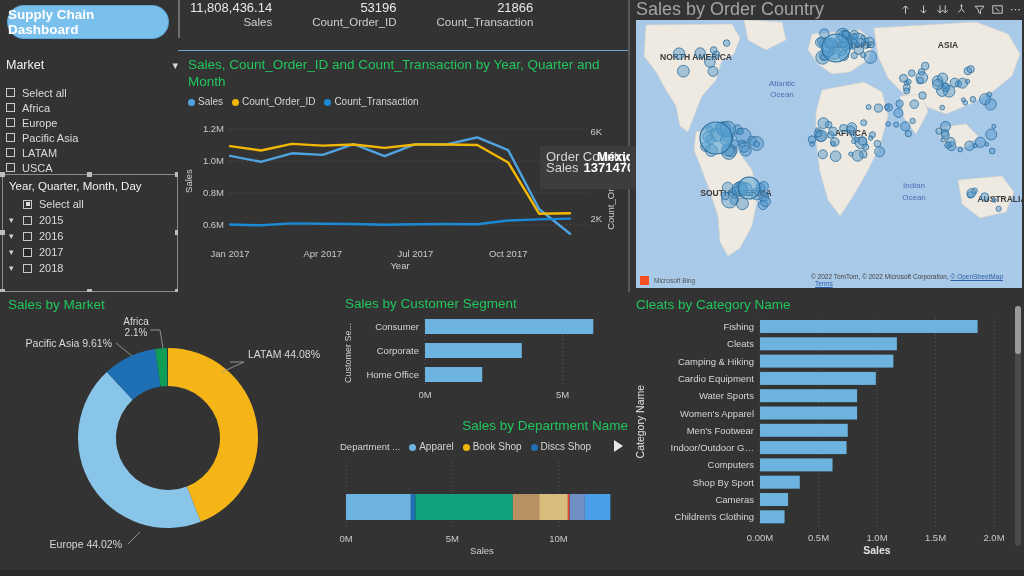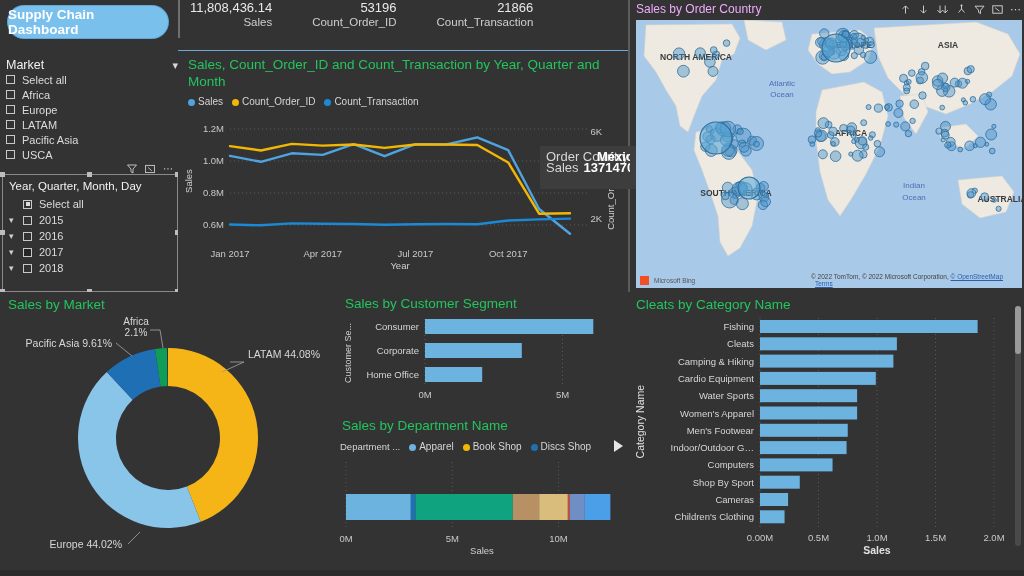--- a/index.html
+++ b/index.html
@@ -11,21 +11,21 @@
     background:#79c0ec;color:#ffffff;font-size:13.5px;font-weight:bold;display:flex;align-items:center;
     justify-content:center;box-shadow:0 0 0 1px #5fa8d8;}
   .kpi-wrap{position:absolute;left:178px;top:0;width:450px;height:42px;display:flex;text-align:right;}
   .kpi-sep{width:2px;height:38px;background:#6f6f6f;margin-right:10px;}
   .kpi{margin-right:40px;}
   .kpi .v{font-size:13px;color:#e9e9e9;line-height:15px;}
   .kpi .l{font-size:11.5px;color:#cfcfcf;line-height:14px;}
 
   
   .slicer-market{position:absolute;left:6px;top:58px;width:172px;}
-  .slicer-head{display:flex;justify-content:space-between;align-items:center;font-size:12.5px;color:#f0f0f0;margin-bottom:0;}
+  .slicer-head{display:flex;justify-content:space-between;align-items:center;font-size:12.5px;color:#f0f0f0;margin-bottom:13px;}
   .chev{font-size:11px;color:#d8d8d8;}
   .opt{display:flex;align-items:center;height:15px;font-size:11px;color:#dcdcdc;}
   .cbox{width:9px;height:9px;border:1px solid #c9c9c9;margin-right:7px;box-sizing:border-box;background:transparent;flex:0 0 auto;}
   .cbox.filled{background:#262626;}
   .cbox.partial{background:transparent;position:relative;}
   .cbox.partial::after{content:"";position:absolute;left:1.5px;top:1.5px;width:4px;height:4px;background:#dcdcdc;}
   .vis-icons{display:flex;gap:8px;justify-content:flex-end;align-items:center;margin-top:2px;padding-right:4px;color:#cfcfcf;font-size:10px;}
   .vis-icons svg{display:block;}
 
   .slicer-date{position:absolute;left:2px;top:174px;width:176px;height:118px;border:1px solid #8a8a8a;background:#333333;box-sizing:border-box;padding:5px 6px 0 6px;}
@@ -43,33 +43,33 @@
   .axis-lbl{font-size:9.5px;fill:#c9c9c9;}
 
   .tooltip{position:absolute;left:540px;top:146px;width:96px;height:43px;background:#3d3d3d;padding:5px 6px;box-sizing:border-box;z-index:20;}
   .tooltip .trow{display:flex;font-size:13px;line-height:11px;color:#e2e2e2;white-space:nowrap;justify-content:space-between;}
   .tooltip .tk{width:46px;text-align:right;margin-right:5px;color:#d6d6d6;}
   .tooltip .tv{font-weight:bold;color:#ffffff;overflow:hidden;}
 
   
   .map-card{left:628px;top:0;width:396px;height:294px;background:#333333;border-left:2px solid #5b5b5b;}
   .map-head{height:18px;display:flex;align-items:center;justify-content:space-between;padding:0 4px 0 6px;}
-  .map-title{font-size:12px;color:#f0abfc;}
+  .map-title{font-size:18px;color:#a3a3a3;}
   .map-tools{display:flex;gap:7px;align-items:center;color:#d9d9d9;}
   .map-body{position:absolute;left:6px;top:20px;width:386px;height:268px;overflow:hidden;background:#aacbe8;}
   .attrib{position:absolute;bottom:2px;left:0;width:100%;height:12px;font-size:6.5px;color:#4a4a4a;display:flex;align-items:center;}
   .attrib .bing{margin-left:5px;color:#555;}
   .attrib .cr{position:absolute;left:175px;color:#444;}
   .attrib a{color:#2b5fa8;text-decoration:underline;}
 
   
   .donut-card{left:0;top:292px;width:334px;height:284px;}
   
   .seg-card{left:339px;top:292px;width:292px;height:122px;}
-  .dept-card{left:336px;top:414px;width:292px;height:162px;}
+  .dept-card{left:336px;top:414px;width:292px;height:162px;text-align:right;}
   
   .cat-card{left:630px;top:292px;width:394px;height:284px;}
   .scroll-track{position:absolute;right:3px;top:14px;width:6px;height:240px;background:#4a4a4a;border-radius:3px;}
   .scroll-thumb{position:absolute;right:3px;top:14px;width:6px;height:48px;background:#9a9a9a;border-radius:3px;}
   .tri{width:0;height:0;border-top:6px solid transparent;border-bottom:6px solid transparent;border-left:9px solid #e6e6e6;}
   .bottombar{position:absolute;left:0;bottom:0;width:1024px;height:6px;background:#2b2b2b;}
 </style>
 </head>
 <body>
 
@@ -106,25 +106,25 @@
       <div class="opt">
         <span class="cbox"></span>
         <span>Africa</span>
       </div>
       <div class="opt">
         <span class="cbox"></span>
         <span>Europe</span>
       </div>
       <div class="opt">
         <span class="cbox"></span>
-        <span>LATAM</span>
+        <span>Pacific Asia</span>
       </div>
       <div class="opt">
         <span class="cbox"></span>
-        <span>Pacific Asia</span>
+        <span>LATAM</span>
       </div>
       <div class="opt">
         <span class="cbox"></span>
         <span>USCA</span>
       </div>
     </div>
     <div class="vis-icons">
       <svg width="10" height="10" viewBox="0 0 10 10">
           <path d="M0.5 1h9L6 5v4L4 7.8V5z" fill="none" stroke="#cfcfcf" stroke-width="0.9"></path>
         </svg>

